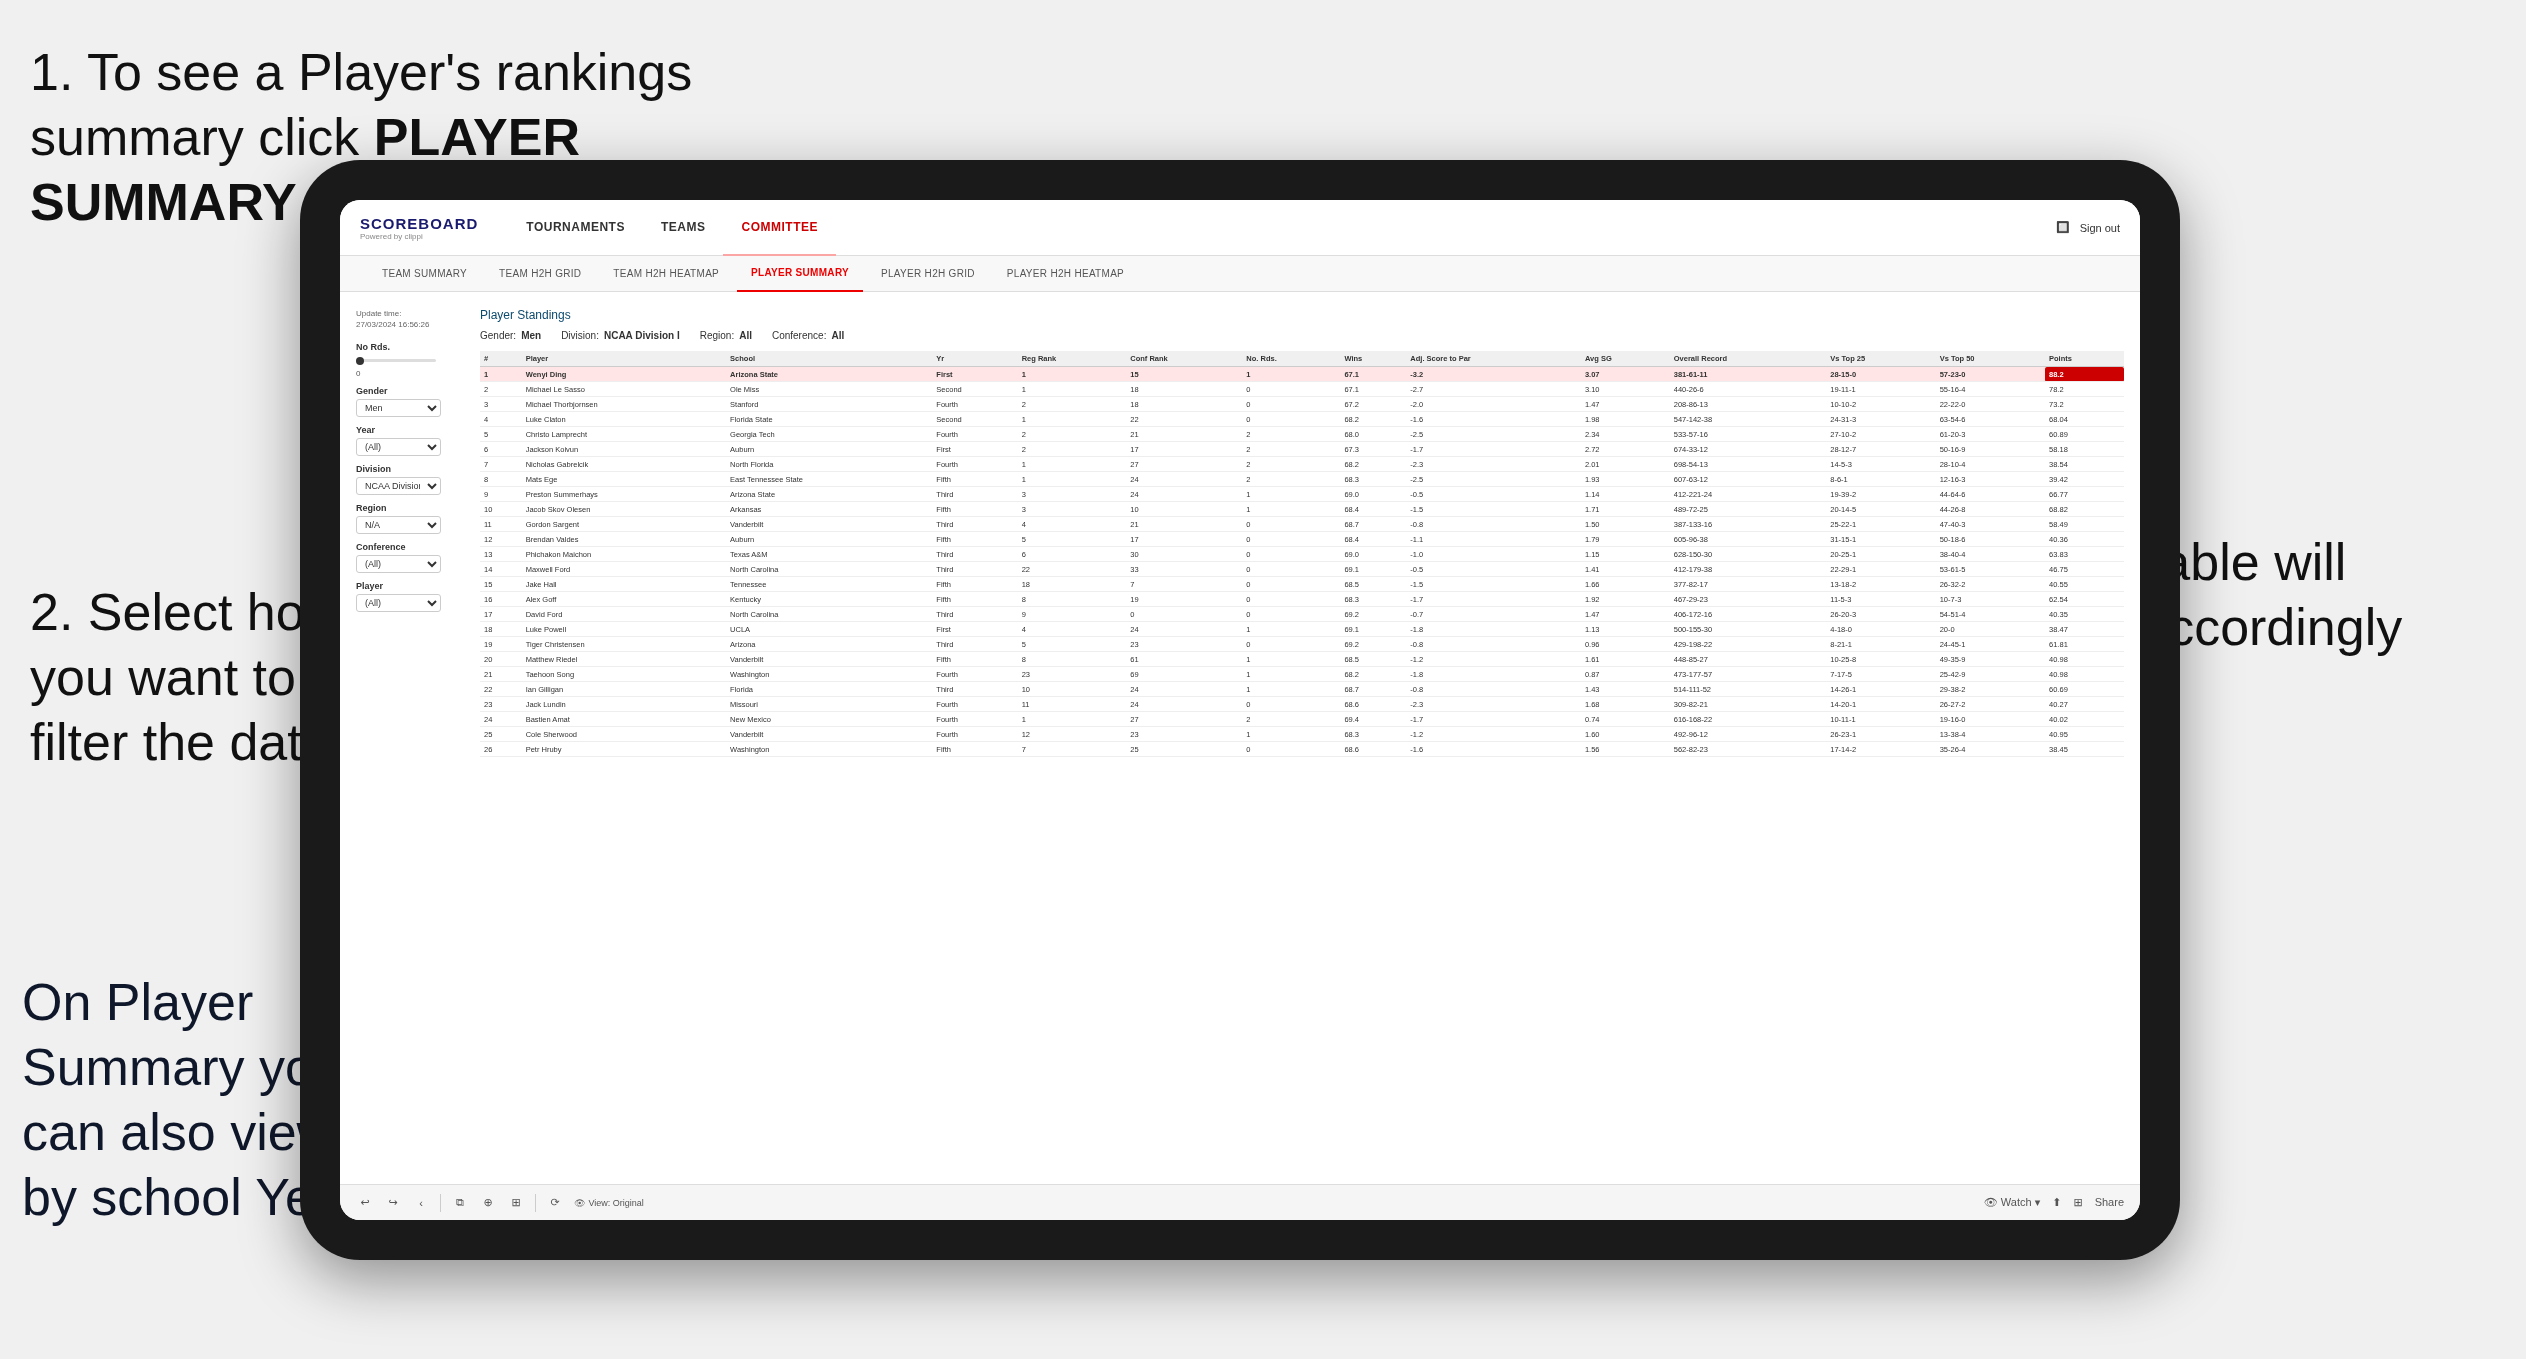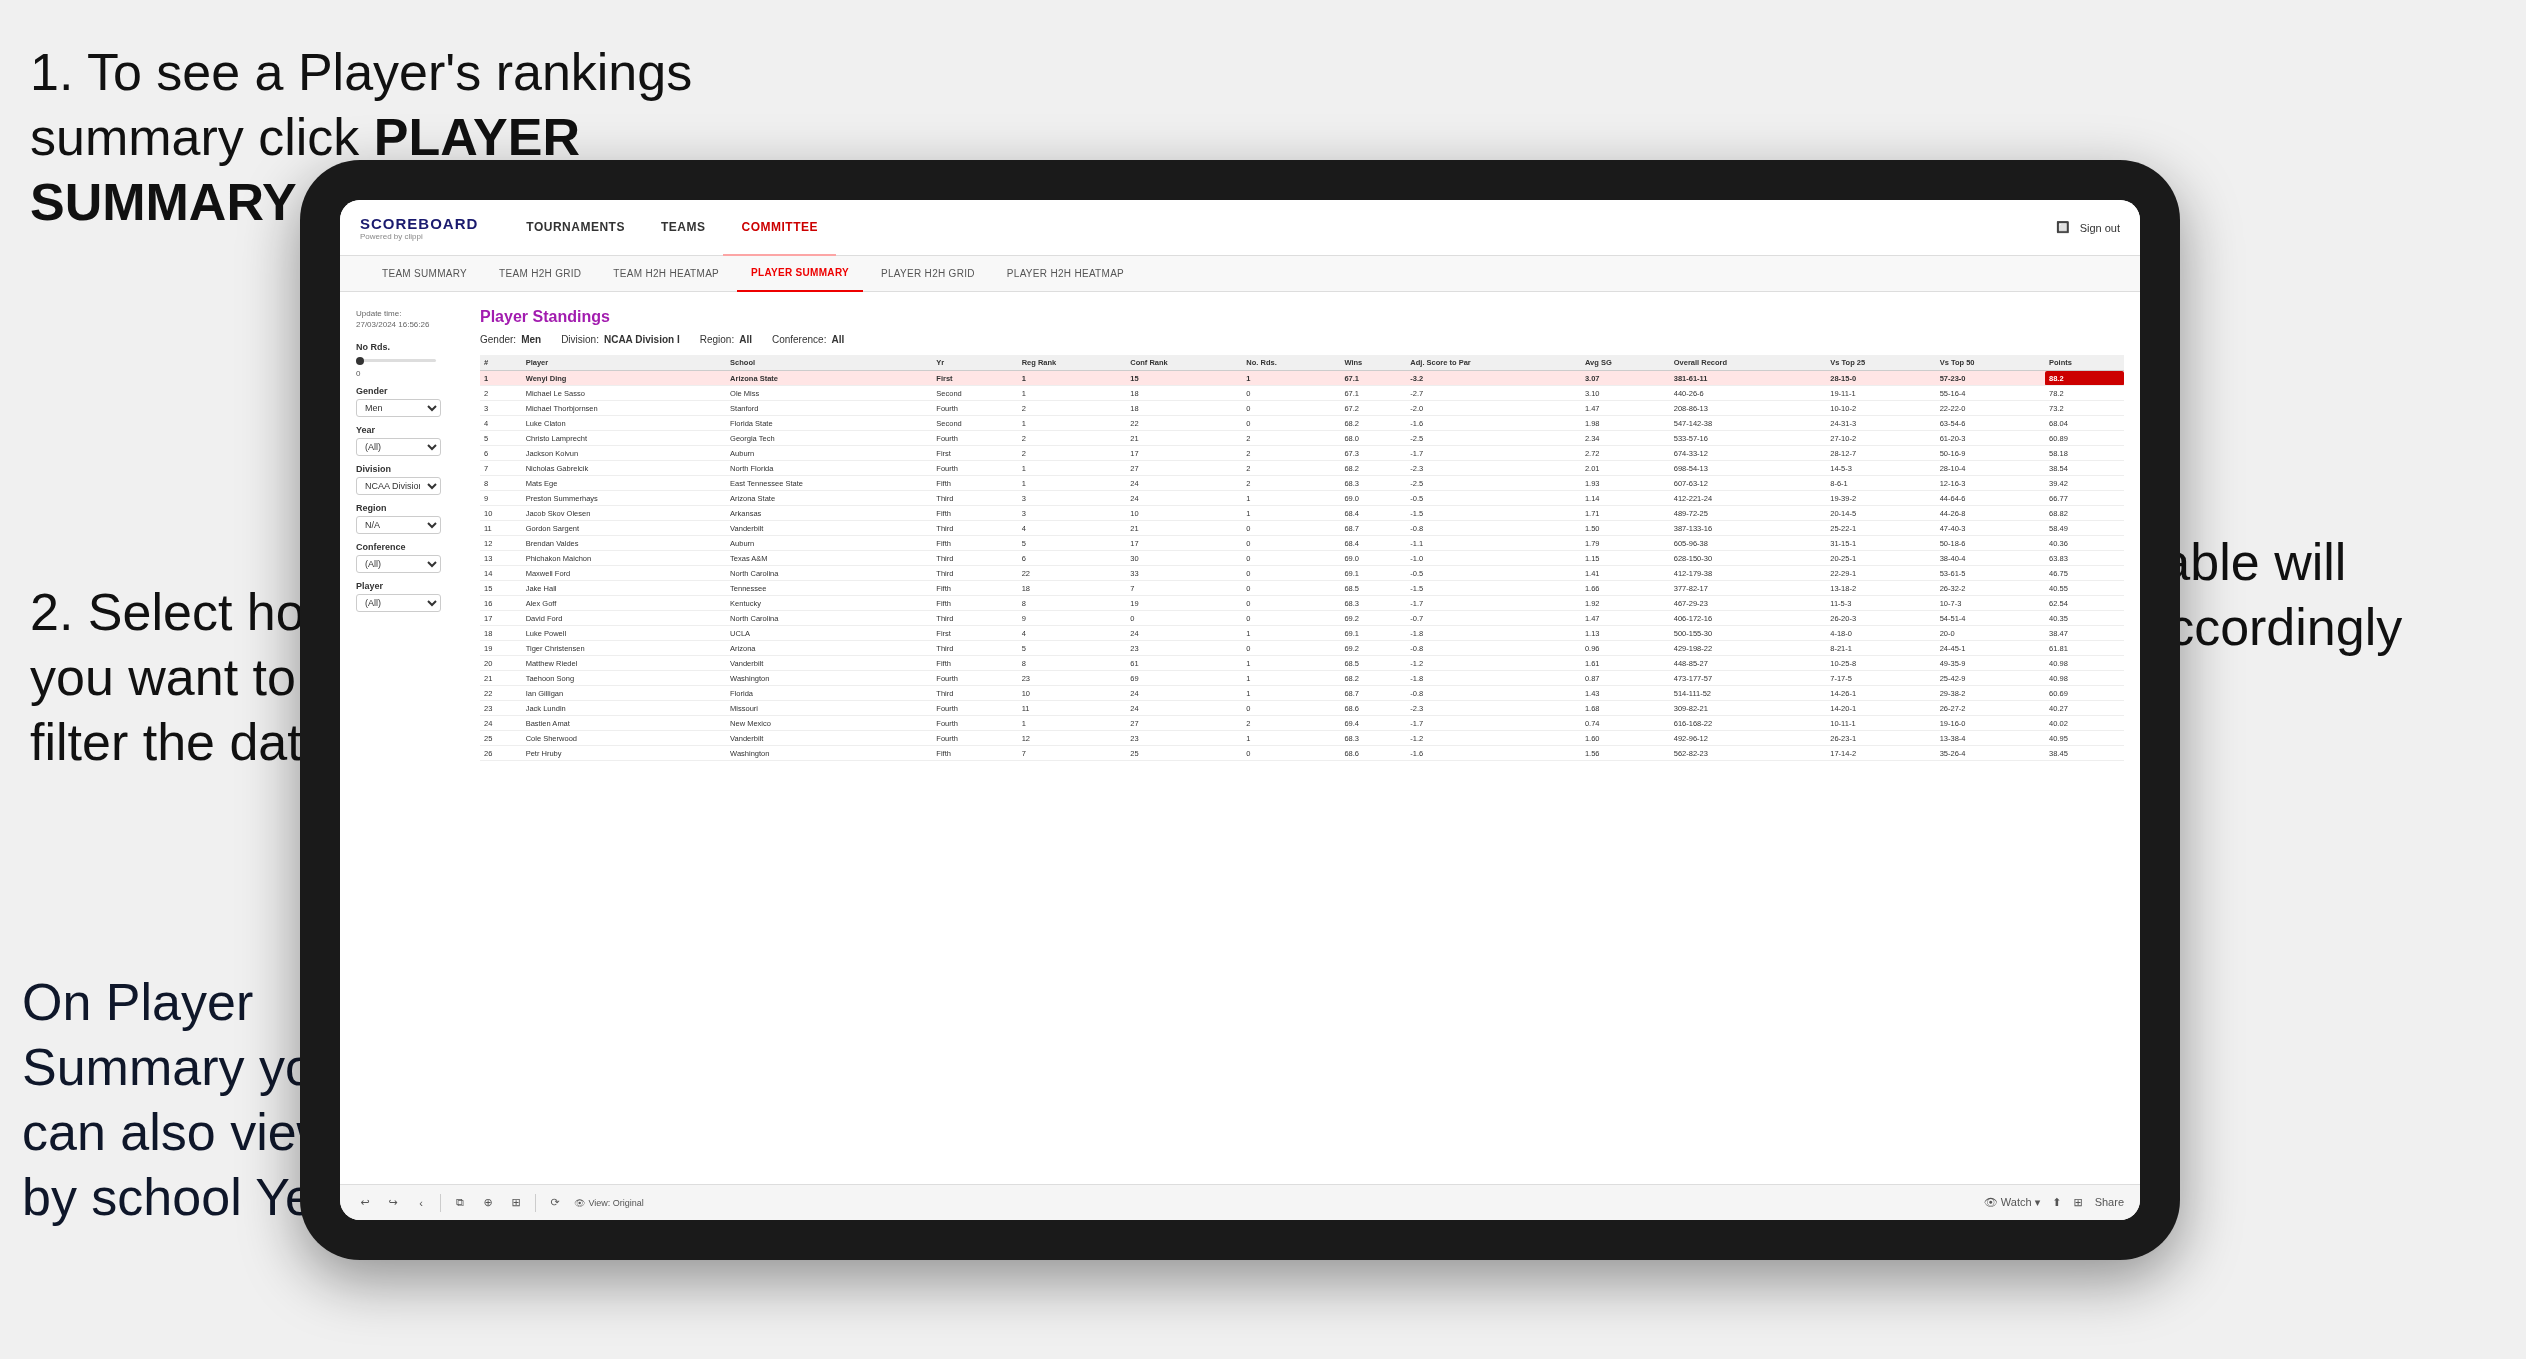--- a/index.html
+++ b/index.html
@@ -244,23 +244,23 @@
 
     
     .table-area {
       flex: 1;
       overflow: hidden;
       display: flex;
       flex-direction: column;
     }
 
     .section-title {
-      font-size: 16px;
-      font-weight: 700;
-      color: #a21caf;
+      font-size: 12px;
+      font-weight: 400;
+      color: #0c4a6e;
       margin-bottom: 8px;
     }
 
     .filters-row {
       display: flex;
       gap: 20px;
       margin-bottom: 10px;
       font-size: 10px;
       color: #333;
       align-items: center;

